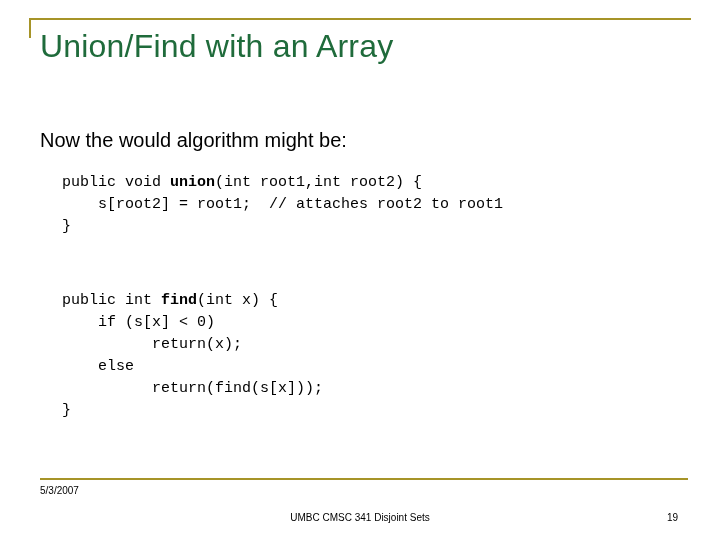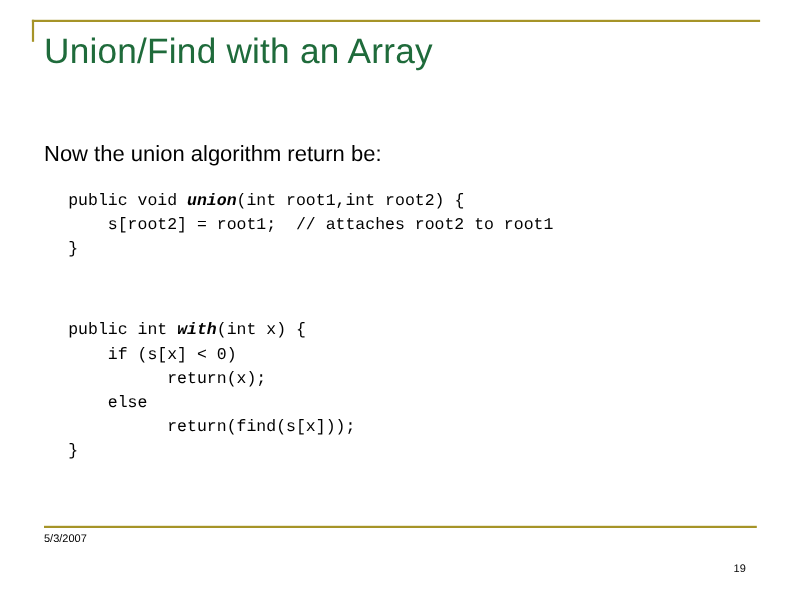--- a/index.html
+++ b/index.html
@@ -64,21 +64,21 @@
     position: absolute;
     font-family: "Liberation Mono", monospace;
     font-size: 15px;
     color: #000000;
     white-space: pre;
     line-height: 22px;
   }
   .code-union { left: 62px; top: 172px; }
   .code-find  { left: 62px; top: 290px; }
 
-  .bold { font-weight: bold; font-style: italic; }
+  .bold { font-weight: bold; }
 
   
   .footer-rule {
     position: absolute;
     left: 40px;
     top: 478px;
     width: 648px;
     height: 2px;
     background: #a69428;
   }
@@ -112,31 +112,32 @@
 </head>
 <body>
 
 <div class="slide">
 
   <div class="top-rule-horizontal"></div>
   <div class="top-rule-vertical"></div>
 
   <div class="title">Union/Find with an Array</div>
 
-  <div class="body-line line-intro">Now the union algorithm return be:</div>
+  <div class="body-line line-intro">Now the would algorithm might be:</div>
 
   <div class="code-block code-union">public void <span class="bold">union</span>(int root1,int root2) {
     s[root2] = root1;  // attaches root2 to root1
 }</div>
 
 
-  <div class="code-block code-find">public int <span class="bold">with</span>(int x) {
+  <div class="code-block code-find">public int <span class="bold">find</span>(int x) {
     if (s[x] &lt; 0)
           return(x);
     else
           return(find(s[x]));
 }</div>
 
   <div class="footer-rule"></div>
   <div class="footer-date">5/3/2007</div>
+  <div class="footer-center">UMBC CMSC 341 Disjoint Sets</div>
   <div class="footer-page">19</div>
 
 </div>
 
 </body></html>

